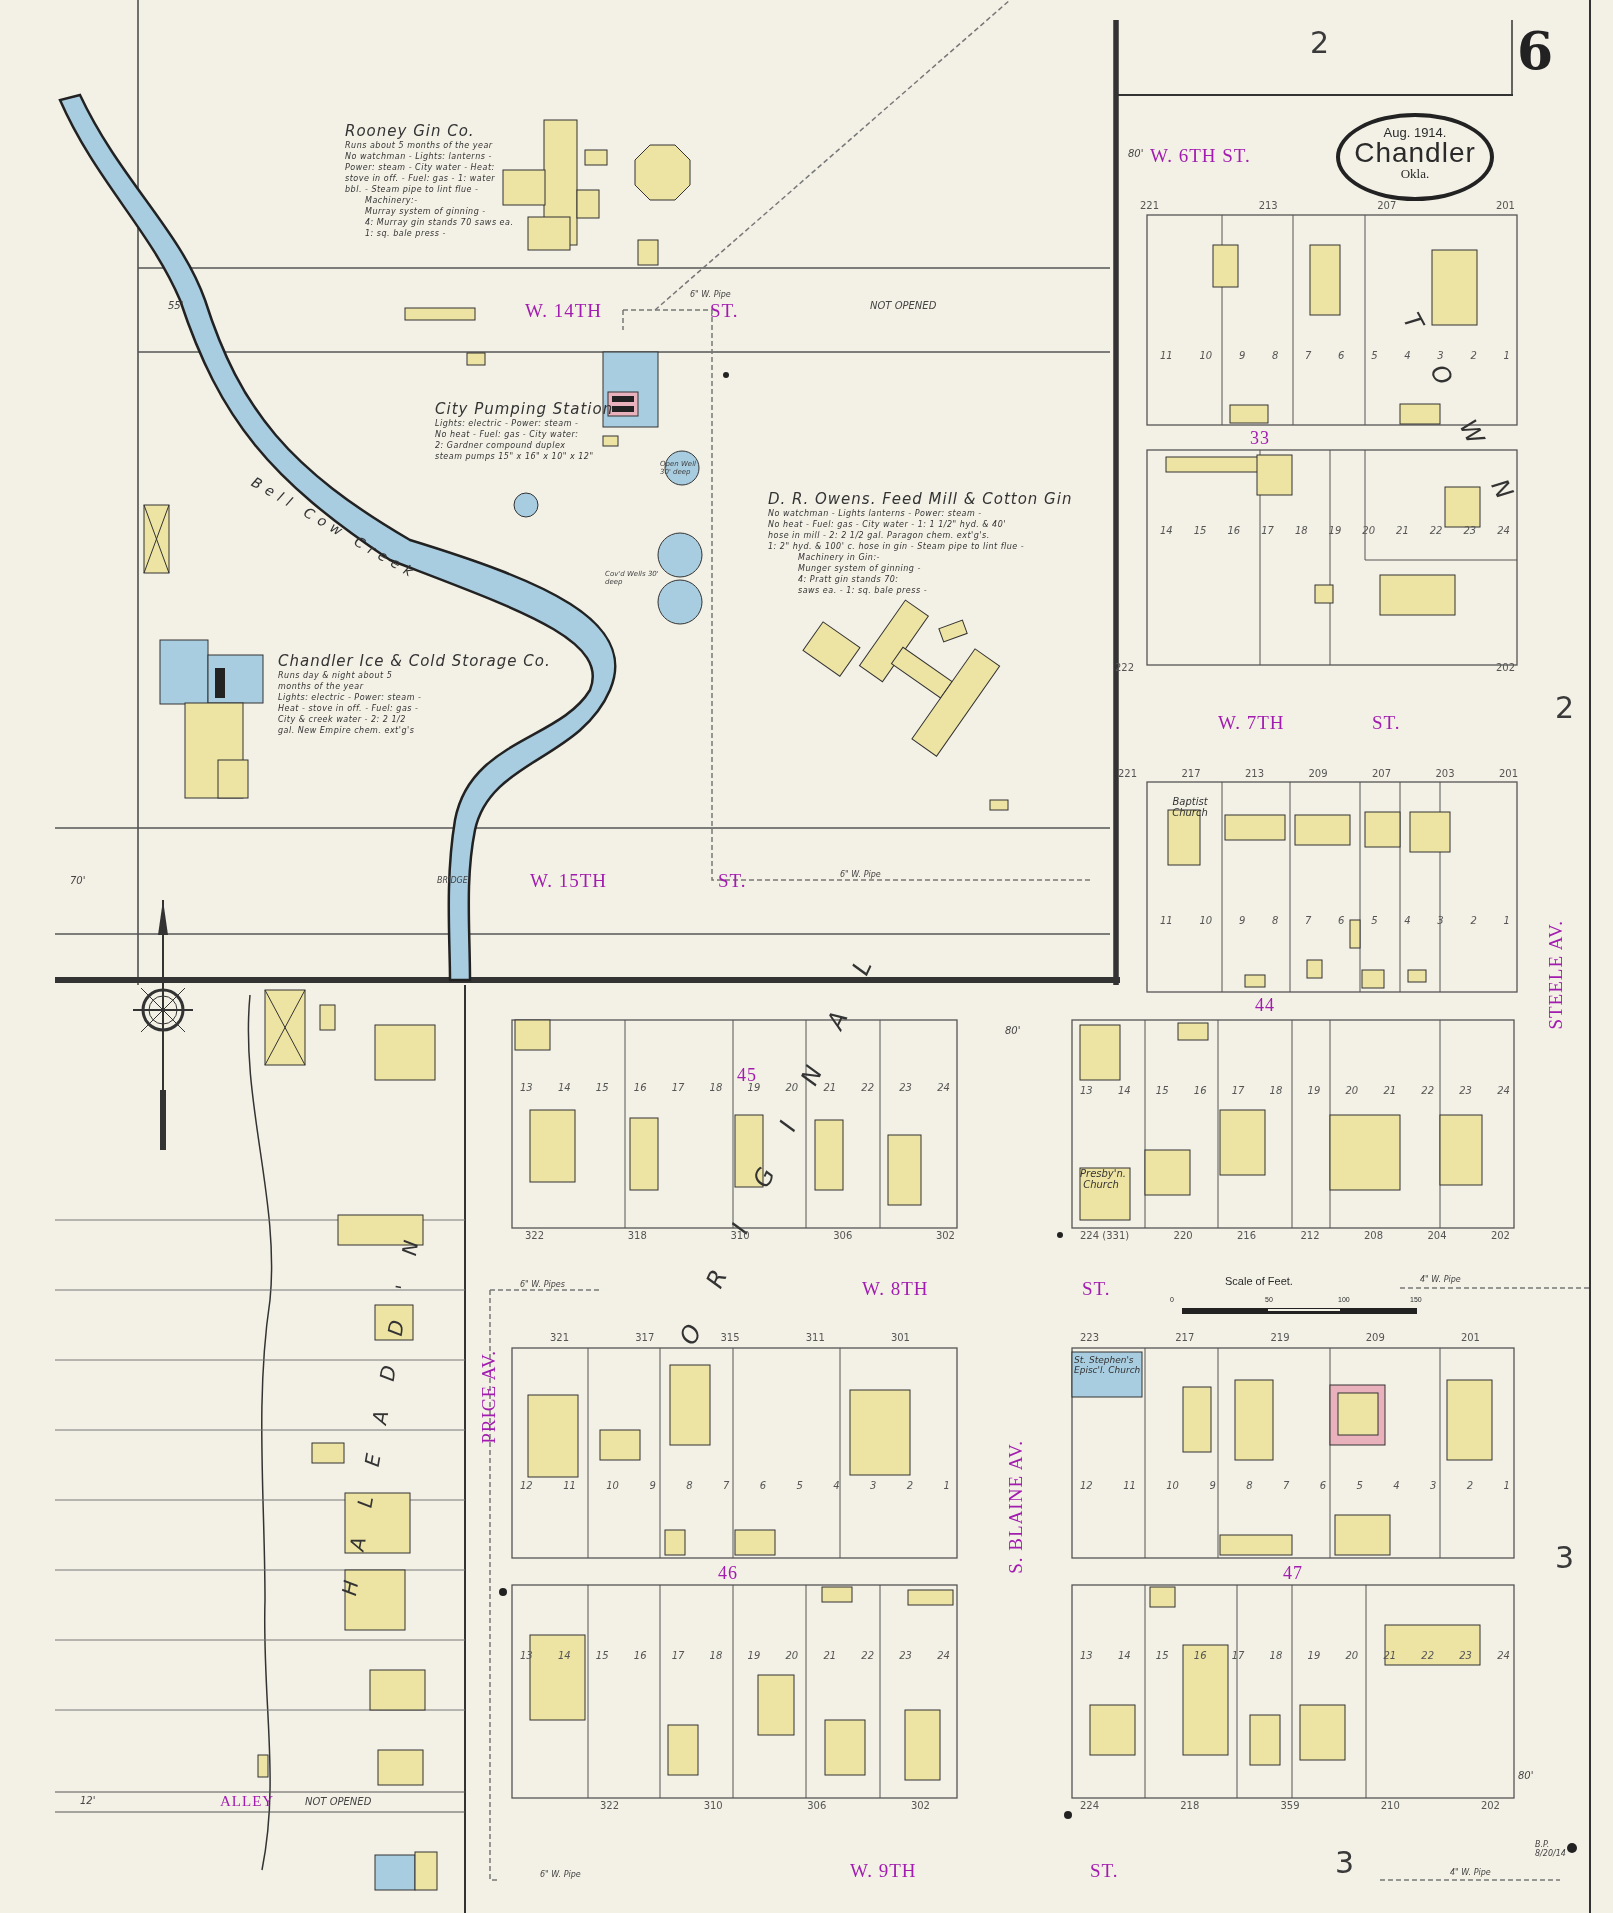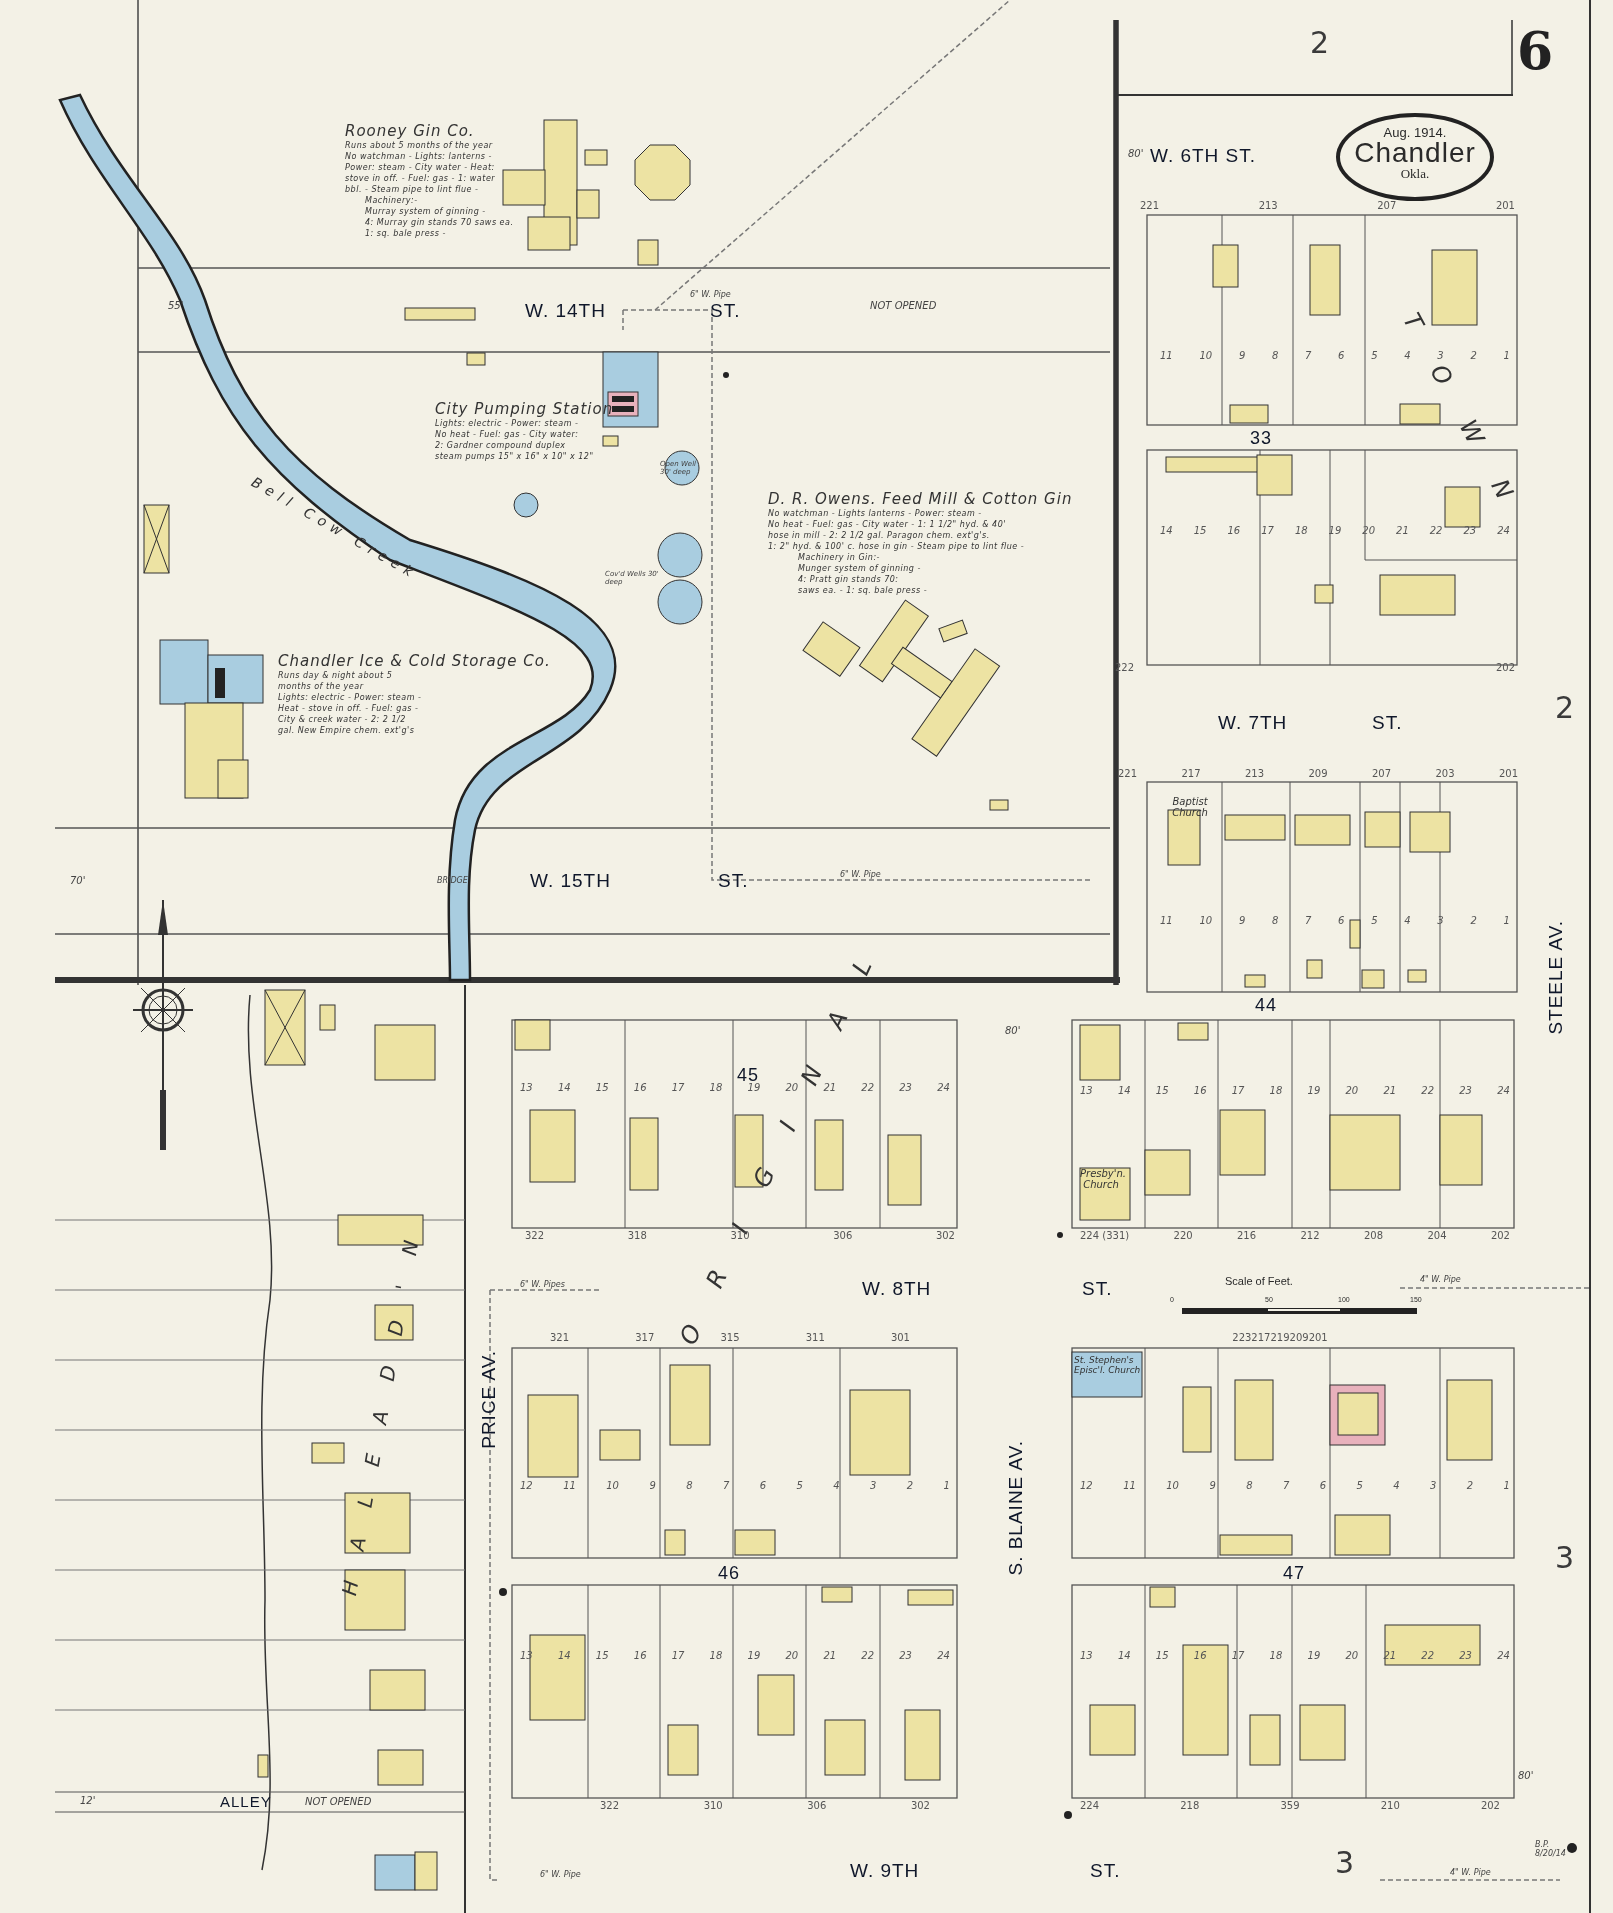--- a/index.html
+++ b/index.html
@@ -1,19 +1,19 @@
 <!DOCTYPE html>
 <html><head>
 <meta charset="utf-8">
 <style>
   html,body{margin:0;padding:0;background:#e8ebee;}
   #sheet{position:relative;width:1613px;height:1913px;background:#f3f1e6;overflow:hidden;font-family:"Liberation Sans",sans-serif;color:#2a2a2a;}
   .abs{position:absolute;}
   svg.map{position:absolute;left:0;top:0;}
-  .street{position:absolute;font-family:Liberation Sans, sans-serif;font-size:19px;letter-spacing:1px;color:#0f172a;}
+  .street{position:absolute;font-family:Liberation Serif, serif;font-size:19px;letter-spacing:1px;color:#a21caf;}
   .bignum{position:absolute;font-family:"DejaVu Sans",sans-serif;font-size:30px;color:#3a3a3a;}
   .lbl{position:absolute;font-family:"DejaVu Sans",sans-serif;font-style:italic;color:#333;}
   .title{font-size:15px;letter-spacing:1px;}
   .note{font-size:8px;line-height:11px;letter-spacing:.5px;white-space:pre;}
   .tiny{position:absolute;font-family:"DejaVu Sans",sans-serif;font-style:italic;font-size:10px;color:#444;}
   .lot{position:absolute;font-family:"DejaVu Sans",sans-serif;font-style:italic;font-size:10px;color:#555;}
   .addr{position:absolute;font-family:"DejaVu Sans",sans-serif;font-size:10px;color:#555;}
   .vert{writing-mode:vertical-rl;transform:rotate(180deg);}
   #cartouche{position:absolute;left:1336px;top:113px;width:150px;height:80px;border:4px solid #222;border-radius:50%;text-align:center;}
   #cartouche .d{font-size:13px;margin-top:8px;}
@@ -521,21 +521,21 @@
     <span class="addr" style="position:static">204</span>
     <span class="addr" style="position:static">202</span>
   </div>
   <div class="abs" style="left:550px;top:1332px;width:360px;display:flex;justify-content:space-between;">
     <span class="addr" style="position:static">321</span>
     <span class="addr" style="position:static">317</span>
     <span class="addr" style="position:static">315</span>
     <span class="addr" style="position:static">311</span>
     <span class="addr" style="position:static">301</span>
   </div>
-  <div class="abs" style="left:1080px;top:1332px;width:400px;display:flex;justify-content:center;">
+  <div class="abs" style="left:1080px;top:1332px;width:400px;display:flex;justify-content:space-between;">
     <span class="addr" style="position:static">223</span>
     <span class="addr" style="position:static">217</span>
     <span class="addr" style="position:static">219</span>
     <span class="addr" style="position:static">209</span>
     <span class="addr" style="position:static">201</span>
   </div>
   <div class="abs" style="left:600px;top:1800px;width:330px;display:flex;justify-content:space-between;">
     <span class="addr" style="position:static">322</span>
     <span class="addr" style="position:static">310</span>
     <span class="addr" style="position:static">306</span>

